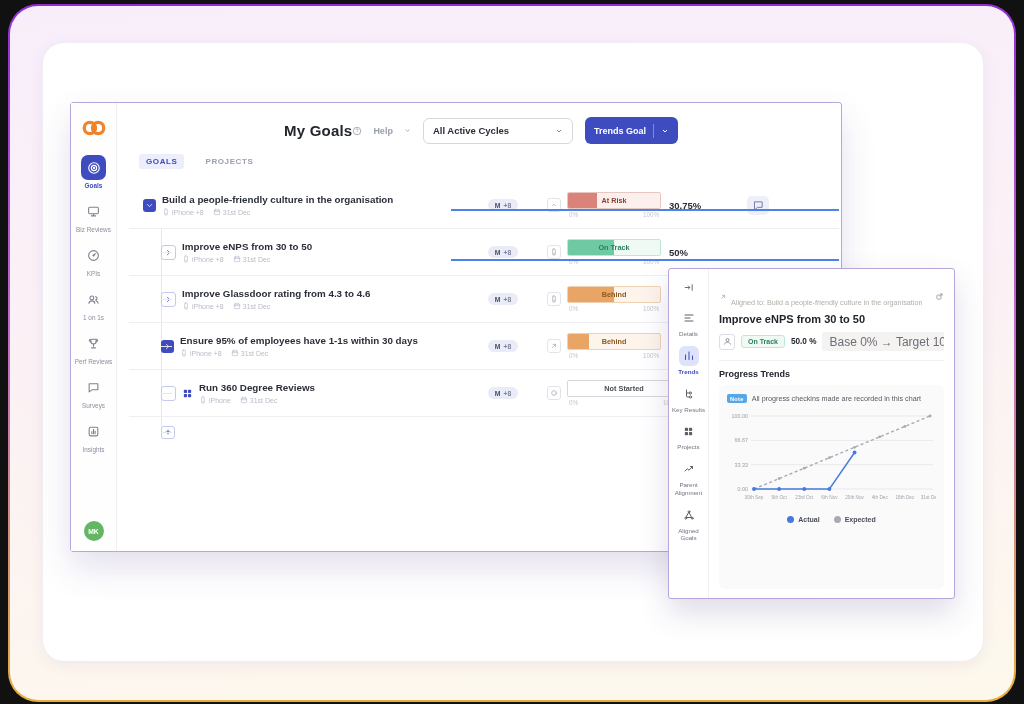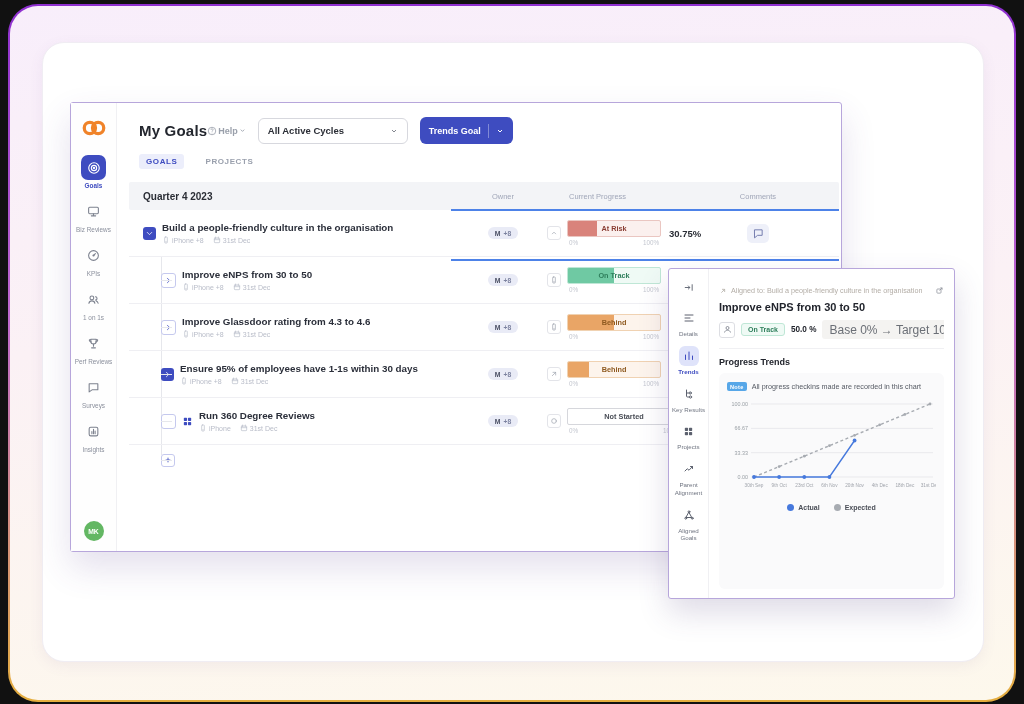--- a/index.html
+++ b/index.html
@@ -18,24 +18,24 @@
   .logo{width:26px;height:26px;margin-bottom:14px;}
   .snav{display:flex;flex-direction:column;align-items:center;gap:9px;flex:1;}
   .sitem{display:flex;flex-direction:column;align-items:center;gap:2px;width:44px;cursor:pointer;}
   .sitem .chip{width:25px;height:25px;border-radius:7px;display:flex;align-items:center;justify-content:center;color:#7d828f;}
   .sitem.active .chip{background:var(--primary);color:#fff;}
   .sitem .slabel{font-size:6.4px;color:#8a8f9c;text-align:center;line-height:1.25;}
   .sitem.active .slabel{color:var(--primary);font-weight:bold;}
   .avatar{width:20px;height:20px;border-radius:50%;background:var(--avatar-green);color:#fff;font-size:6.8px;
     font-weight:bold;display:flex;align-items:center;justify-content:center;margin:8px 0 10px;}
   .main{flex:1;display:flex;flex-direction:column;min-width:0;}
-  .win-header{display:flex;align-items:center;justify-content:flex-start;padding:14px 18px 2px 22px;}
+  .win-header{display:flex;align-items:center;justify-content:center;padding:14px 18px 2px 22px;}
   .page-title{font-size:15px;font-weight:bold;color:#23262e;letter-spacing:.2px;}
   .hdr-right{display:flex;align-items:center;gap:12px;}
-  .help{display:flex;align-items:center;gap:1px;color:#9aa0ab;font-size:9px;font-weight:bold;cursor:pointer;}
+  .help{display:flex;align-items:center;gap:11px;color:#9aa0ab;font-size:9px;font-weight:bold;cursor:pointer;}
   .select{display:flex;align-items:center;justify-content:space-between;width:150px;height:26px;border:1px solid #d7d8de;
     border-radius:6px;padding:3px 9px;font-size:9.5px;font-weight:bold;color:#2b2e36;background:#fff;cursor:pointer;box-sizing:border-box;}
   .btn-primary{display:flex;align-items:center;height:27px;background:var(--primary);color:#fff;border:none;
     border-radius:6px;font-size:9px;font-weight:bold;padding:0 9px;cursor:pointer;font-family:inherit;}
   .btn-primary .divd{width:1px;height:14px;background:rgba(255,255,255,.35);margin:0 7px;}
   .tabs{display:flex;align-items:center;gap:14px;padding:8px 22px 9px;}
   .tab{font-size:8px;font-weight:bold;letter-spacing:.6px;color:#9aa0ad;padding:3px 7px;border-radius:3px;cursor:pointer;}
   .tab.active{color:var(--primary);background:#eceefb;}
   .tablewrap{position:relative;margin:4px 2px 0 12px;}
   .section-head{height:28px;background:#f3f4f7;display:flex;align-items:center;padding:0 38px 0 14px;border-radius:2px;}
@@ -92,21 +92,21 @@
   .ritem.active .rchip{background:#dfe3fa;color:var(--primary);}
   .ritem .rlabel{font-size:6.2px;color:#6f7480;text-align:center;line-height:1.25;}
   .ritem.active .rlabel{color:var(--primary);font-weight:bold;}
   .op{flex:1;min-width:0;padding:9px 10px;box-sizing:border-box;display:flex;flex-direction:column;}
   .op-btns{display:flex;gap:6px;padding-bottom:8px;border-bottom:1px solid #f0f0f3;}
   .btn-checkin{background:var(--primary);color:#fff;border:none;border-radius:4px;font-size:8px;font-weight:bold;
     padding:5px 13px;cursor:pointer;font-family:inherit;}
   .btn-edit{background:#fff;color:#33363f;border:1px solid #d4d5da;border-radius:4px;font-size:8px;font-weight:bold;
     padding:5px 10px;cursor:pointer;font-family:inherit;}
   .aligned{display:flex;align-items:center;gap:4px;margin-top:8px;font-size:7.2px;color:#b3ada6;white-space:nowrap;overflow:hidden;}
-  .aligned .atext{overflow:hidden;text-overflow:ellipsis;}
+  .aligned .atext{overflow:hidden;text-overflow:ellipsis;margin-top:12px;}
   .aligned .spacer{flex:1;}
   .goal-title{font-size:11px;font-weight:bold;color:#22252d;margin-top:6px;}
   .stats{display:flex;align-items:center;gap:6px;margin-top:7px;white-space:nowrap;overflow:hidden;padding-bottom:9px;border-bottom:1px solid #f0f0f3;}
   .avbtn{width:16px;height:16px;border:1px solid #dddee3;border-radius:3px;background:#fff;color:#6f7480;
     display:flex;align-items:center;justify-content:center;cursor:pointer;flex:none;}
   .badge{border:1px solid;border-radius:3px;font-size:7px;font-weight:bold;padding:2px 6px;}
   .bigval{font-size:8.2px;font-weight:bold;color:#22252d;}
   .basepill{background:#f4f3f1;border-radius:3px;font-size:12px;color:#6b6f76;padding:2.5px 7px;}
   .cycle{font-size:7.2px;color:#6b6f76;}
   .pt-title{font-size:9px;font-weight:bold;color:#22252d;margin-top:8px;}
@@ -256,26 +256,20 @@
               </svg>
           </span>
         </button>
       </div>
     </div>
     <div class="tabs">
       <span class="tab active">GOALS</span>
       <span class="tab">PROJECTS</span>
     </div>
     <div class="tablewrap">
-      <div class="section-head">
-        <span class="sh-title">Quarter 4 2023</span>
-        <span class="th th-owner">Owner</span>
-        <span class="th th-progress">Current Progress</span>
-        <span class="th th-comments">Comments</span>
-      </div>
       <div class="hl"></div>
       <div class="rows" id="rows">
         <div class="treeline"></div>
       <div class="t-row">
             <div class="cell-title">
               <span class="exp filled">
                 <span class="ic">
                   <svg width="9" height="9" viewBox="0 0 24 24" fill="none" stroke="currentColor" stroke-width="2" stroke-linecap="round" stroke-linejoin="round">
                     <path d="M6 9l6 6 6-6"></path>
                   </svg>

